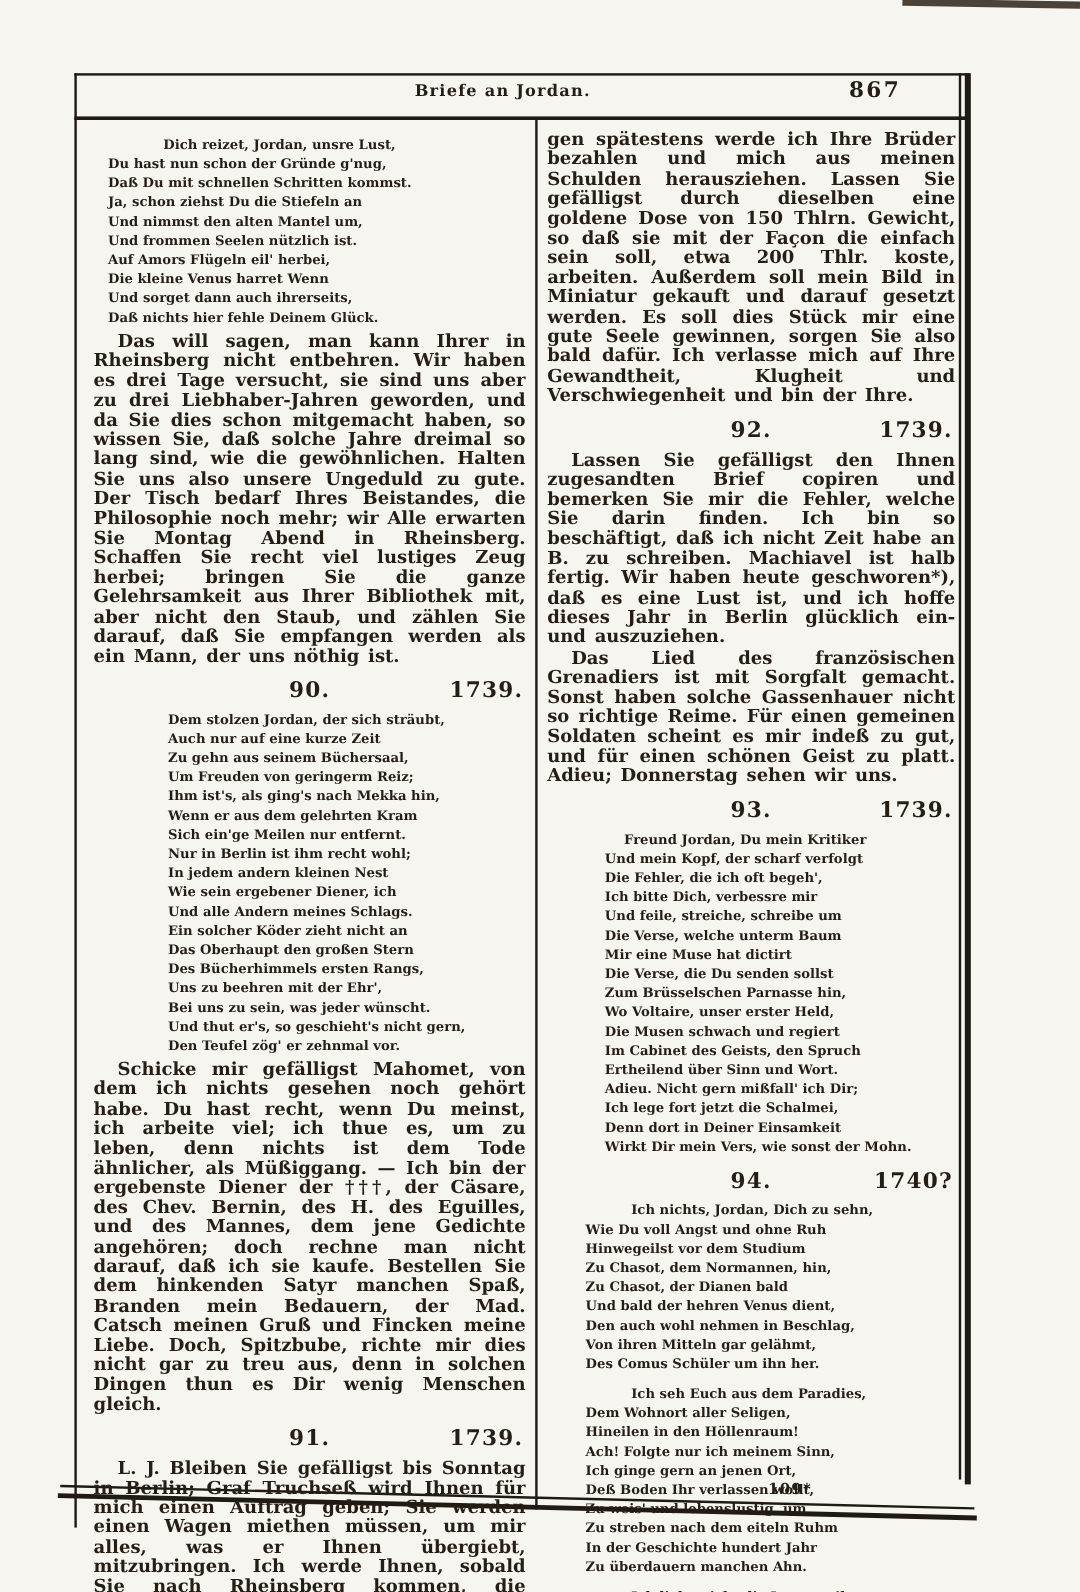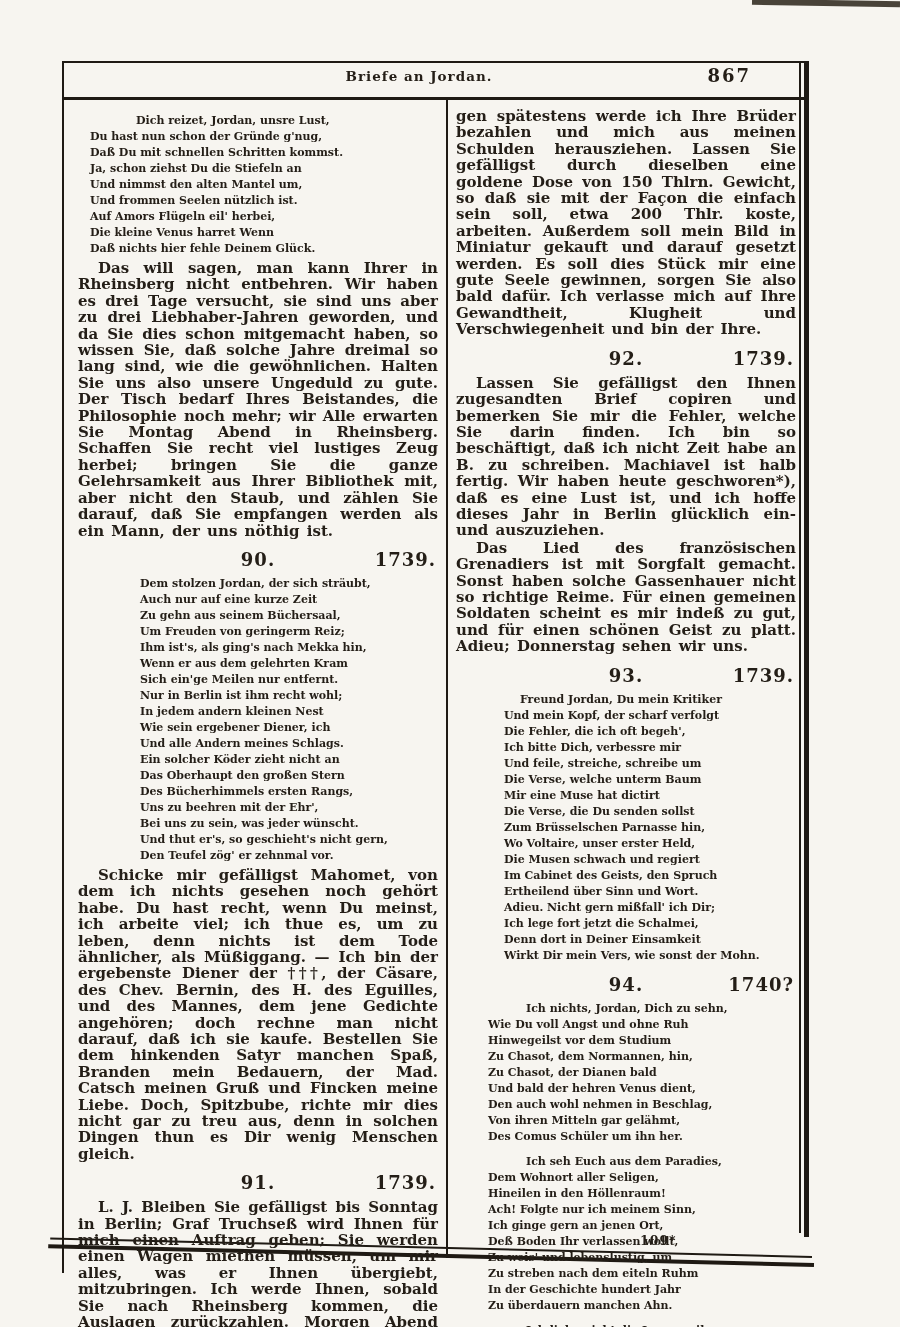--- a/index.html
+++ b/index.html
@@ -98,20 +98,21 @@
 <div class="column column-left">
   <div class="poem poem-opening">
       <div class="poem-line">Dich reizet, Jordan, unsre Lust,</div>
       <div class="poem-line">Du hast nun schon der Gründe g'nug,</div>
       <div class="poem-line">Daß Du mit schnellen Schritten kommst.</div>
       <div class="poem-line">Ja, schon ziehst Du die Stiefeln an</div>
       <div class="poem-line">Und nimmst den alten Mantel um,</div>
       <div class="poem-line">Und frommen Seelen nützlich ist.</div>
       <div class="poem-line">Auf Amors Flügeln eil' herbei,</div>
       <div class="poem-line">Die kleine Venus harret Wenn</div>
+      <div class="poem-line">Und sorget dann auch ihrerseits,</div>
       <div class="poem-line">Daß nichts hier fehle Deinem Glück.</div>
     </div>
 
   <p class="body">Das will sagen, man kann Ihrer in Rheinsberg nicht entbehren. Wir haben es drei Tage versucht, sie sind uns aber zu drei Liebhaber-Jahren geworden, und da Sie dies schon mitgemacht haben, so wissen Sie, daß solche Jahre dreimal so lang sind, wie die gewöhnlichen. Halten Sie uns also unsere Ungeduld zu gute. Der Tisch bedarf Ihres Beistandes, die Philosophie noch mehr; wir Alle erwarten Sie Montag Abend in Rheinsberg. Schaffen Sie recht viel lustiges Zeug herbei; bringen Sie die ganze Gelehrsamkeit aus Ihrer Bibliothek mit, aber nicht den Staub, und zählen Sie darauf, daß Sie empfangen werden als ein Mann, der uns nöthig ist.</p>
 
   <div class="sec-head">
     <span class="sec-num">90.</span>
     <span class="sec-year">1739.</span>
   </div>
   <div class="poem poem-90">

